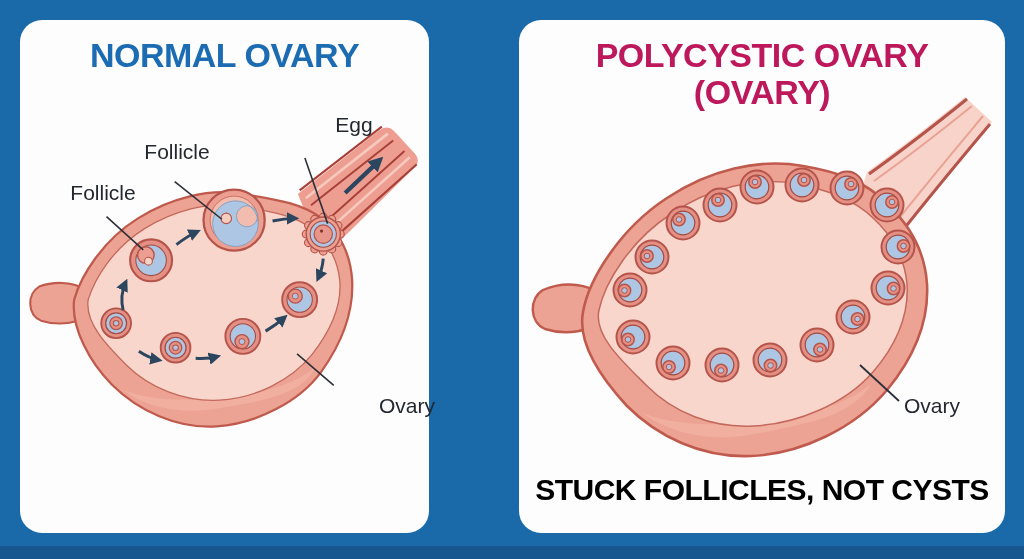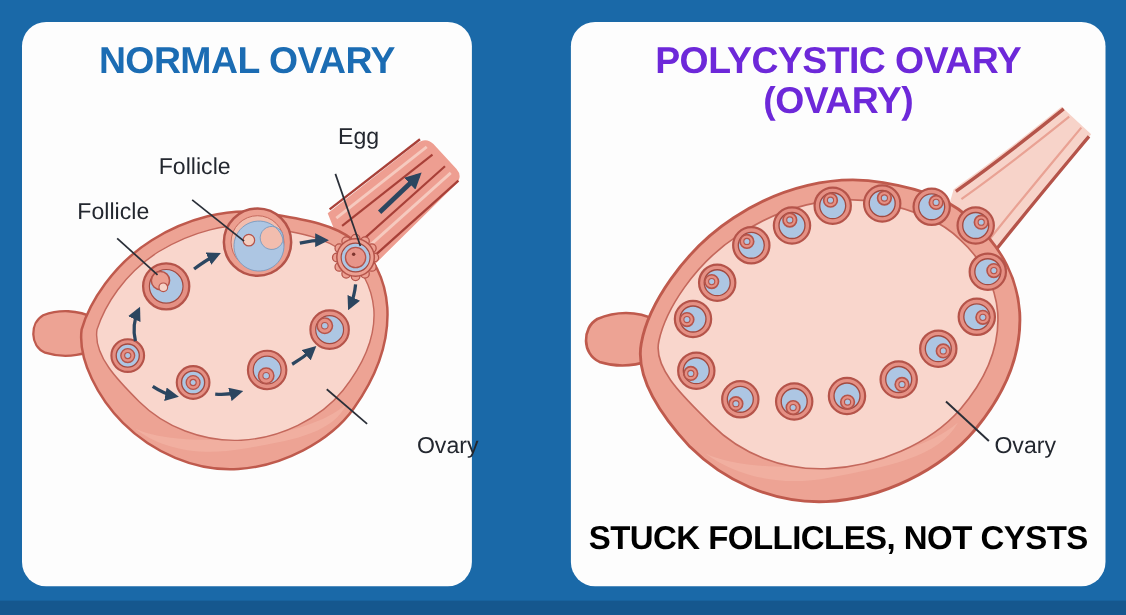--- a/index.html
+++ b/index.html
@@ -16,21 +16,21 @@
     position:absolute;top:20px;height:513px;background:#fdfdfd;
     border-radius:22px;
   }
   .panel-left{left:20px;width:409px;}
   .panel-right{left:519px;width:486px;}
   .panel-title{
     position:absolute;top:17px;left:0;width:100%;text-align:center;
     font-size:34px;font-weight:800;letter-spacing:-0.5px;line-height:1.1;
   }
   .title-blue{color:#1b6cb3;}
-  .title-red{color:#6d28d9;}
+  .title-red{color:#be185d;}
   .diagram-svg{position:absolute;left:0;top:0;width:100%;height:100%;}
   .d-label{
     position:absolute;transform:translate(-50%,-50%);
     font-size:21px;color:#23272f;font-weight:500;white-space:nowrap;
   }
   .caption{
     position:absolute;left:0;bottom:26px;width:100%;text-align:center;
     font-size:30px;font-weight:800;color:#000000;letter-spacing:-0.5px;
   }
 </style>
@@ -147,21 +147,21 @@
     <g stroke="#2a2f38" stroke-width="1.8">
       <line x1="177" y1="148" x2="231" y2="191"></line>
       <line x1="99" y1="188" x2="141" y2="226"></line>
       <line x1="326" y1="121" x2="352" y2="196"></line>
       <line x1="317" y1="345" x2="359" y2="381"></line>
     </g>
   </svg>
 
   <div class="d-label" style="left:157px;top:132px;">Follicle</div>
   <div class="d-label" style="left:83px;top:173px;">Follicle</div>
-  <div class="d-label" style="left:306px;top:105px;">Egg</div>
+  <div class="d-label" style="left:334px;top:105px;">Egg</div>
   <div class="d-label" style="left:387px;top:386px;">Ovary</div>
 </div>
 
 <div class="panel panel-right">
   <div class="panel-title title-red">
     <div>POLYCYSTIC OVARY</div>
     <div>(OVARY)</div>
   </div>
 
   <svg class="diagram-svg" viewBox="0 0 486 513">

